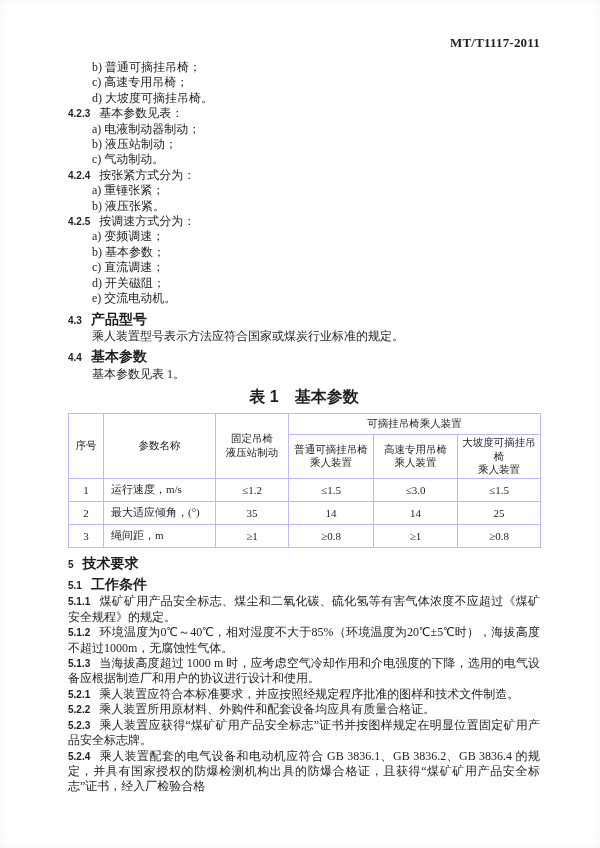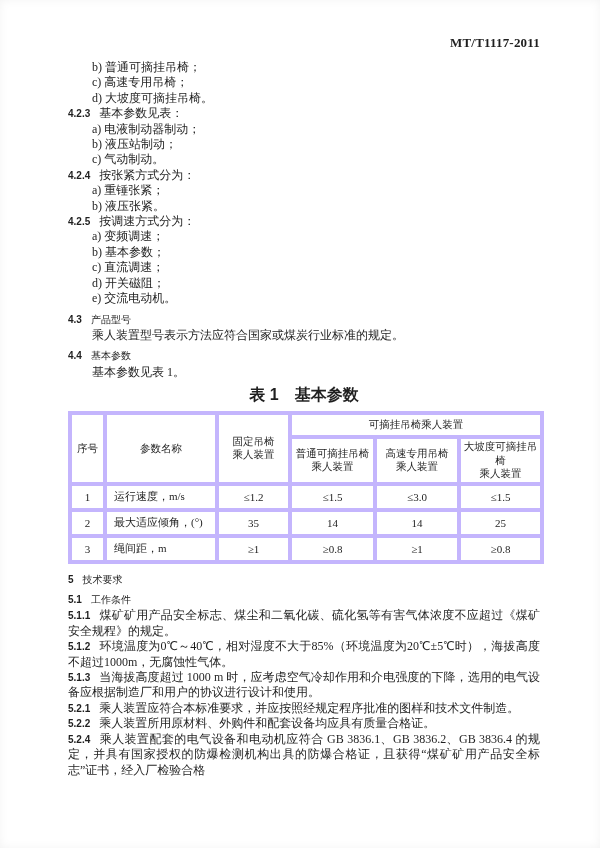--- a/index.html
+++ b/index.html
@@ -26,39 +26,39 @@
   .num{
     font-family:"Liberation Sans",sans-serif;
     font-weight:bold;
     font-size:10px;
     margin-right:9px;
     white-space:nowrap;
   }
   .line.h{margin-top:5px; margin-bottom:1px;}
   .line.h .txt{
     font-family:"Liberation Sans",sans-serif;
-    font-weight:normal;
-    font-size:10px;
+    font-weight:bold;
+    font-size:14px;
   }
   .tbl-caption{
     text-align:center;
     font-family:"Liberation Sans",sans-serif;
     font-weight:bold;
     font-size:16px;
     margin:5px 0 5px;
   }
   table.params{
     width:100%;
     border-collapse:collapse;
     table-layout:fixed;
     border:1.5px solid #3a3a3a;
     margin-bottom:8px;
   }
   table.params th, table.params td{
-    border:4px solid #c4b5fd;
+    border:1px solid #c4b5fd;
     font-weight:normal;
     text-align:center;
     vertical-align:middle;
     padding:1px 2px;
     overflow:hidden;
   }
   table.params thead th{
     font-size:10.5px;
     line-height:13.5px;
     white-space:pre-line;
@@ -113,21 +113,21 @@
         <col style="width:73px">
       <col style="width:85px">
         <col style="width:84px">
         <col style="width:83px">
     </colgroup>
     <thead>
       <tr class="span-row">
         <th rowspan="2">序号</th>
         <th rowspan="2">参数名称</th>
         <th rowspan="2">固定吊椅
-乘人装置</th>
+液压站制动</th>
         <th colspan="3">可摘挂吊椅乘人装置</th>
       </tr>
       <tr class="sub-row">
         <th>普通可摘挂吊椅
 乘人装置</th>
         <th>高速专用吊椅
 乘人装置</th>
         <th>大坡度可摘挂吊椅
 乘人装置</th>
       </tr>
@@ -161,16 +161,17 @@
   </table>
 
   <div>
       <div class="line h"><span class="num">5</span><span class="txt">技术要求</span></div>
       <div class="line h"><span class="num">5.1</span><span class="txt">工作条件</span></div>
       <div class="line clause"><span class="num">5.1.1</span><span class="txt">煤矿矿用产品安全标志、煤尘和二氧化碳、硫化氢等有害气体浓度不应超过《煤矿安全规程》的规定。</span></div>
       <div class="line clause"><span class="num">5.1.2</span><span class="txt">环境温度为0℃～40℃，相对湿度不大于85%（环境温度为20℃±5℃时），海拔高度不超过1000m，无腐蚀性气体。</span></div>
       <div class="line clause"><span class="num">5.1.3</span><span class="txt">当海拔高度超过 1000 m 时，应考虑空气冷却作用和介电强度的下降，选用的电气设备应根据制造厂和用户的协议进行设计和使用。</span></div>
       <div class="line clause"><span class="num">5.2.1</span><span class="txt">乘人装置应符合本标准要求，并应按照经规定程序批准的图样和技术文件制造。</span></div>
       <div class="line clause"><span class="num">5.2.2</span><span class="txt">乘人装置所用原材料、外购件和配套设备均应具有质量合格证。</span></div>
+      <div class="line clause"><span class="num">5.2.3</span><span class="txt">乘人装置应获得“煤矿矿用产品安全标志”证书并按图样规定在明显位置固定矿用产品安全标志牌。</span></div>
       <div class="line clause"><span class="num">5.2.4</span><span class="txt">乘人装置配套的电气设备和电动机应符合 GB 3836.1、GB 3836.2、GB 3836.4 的规定，并具有国家授权的防爆检测机构出具的防爆合格证，且获得“煤矿矿用产品安全标志”证书，经入厂检验合格</span></div>
     </div>
 
 </div>
 
 </body></html>

